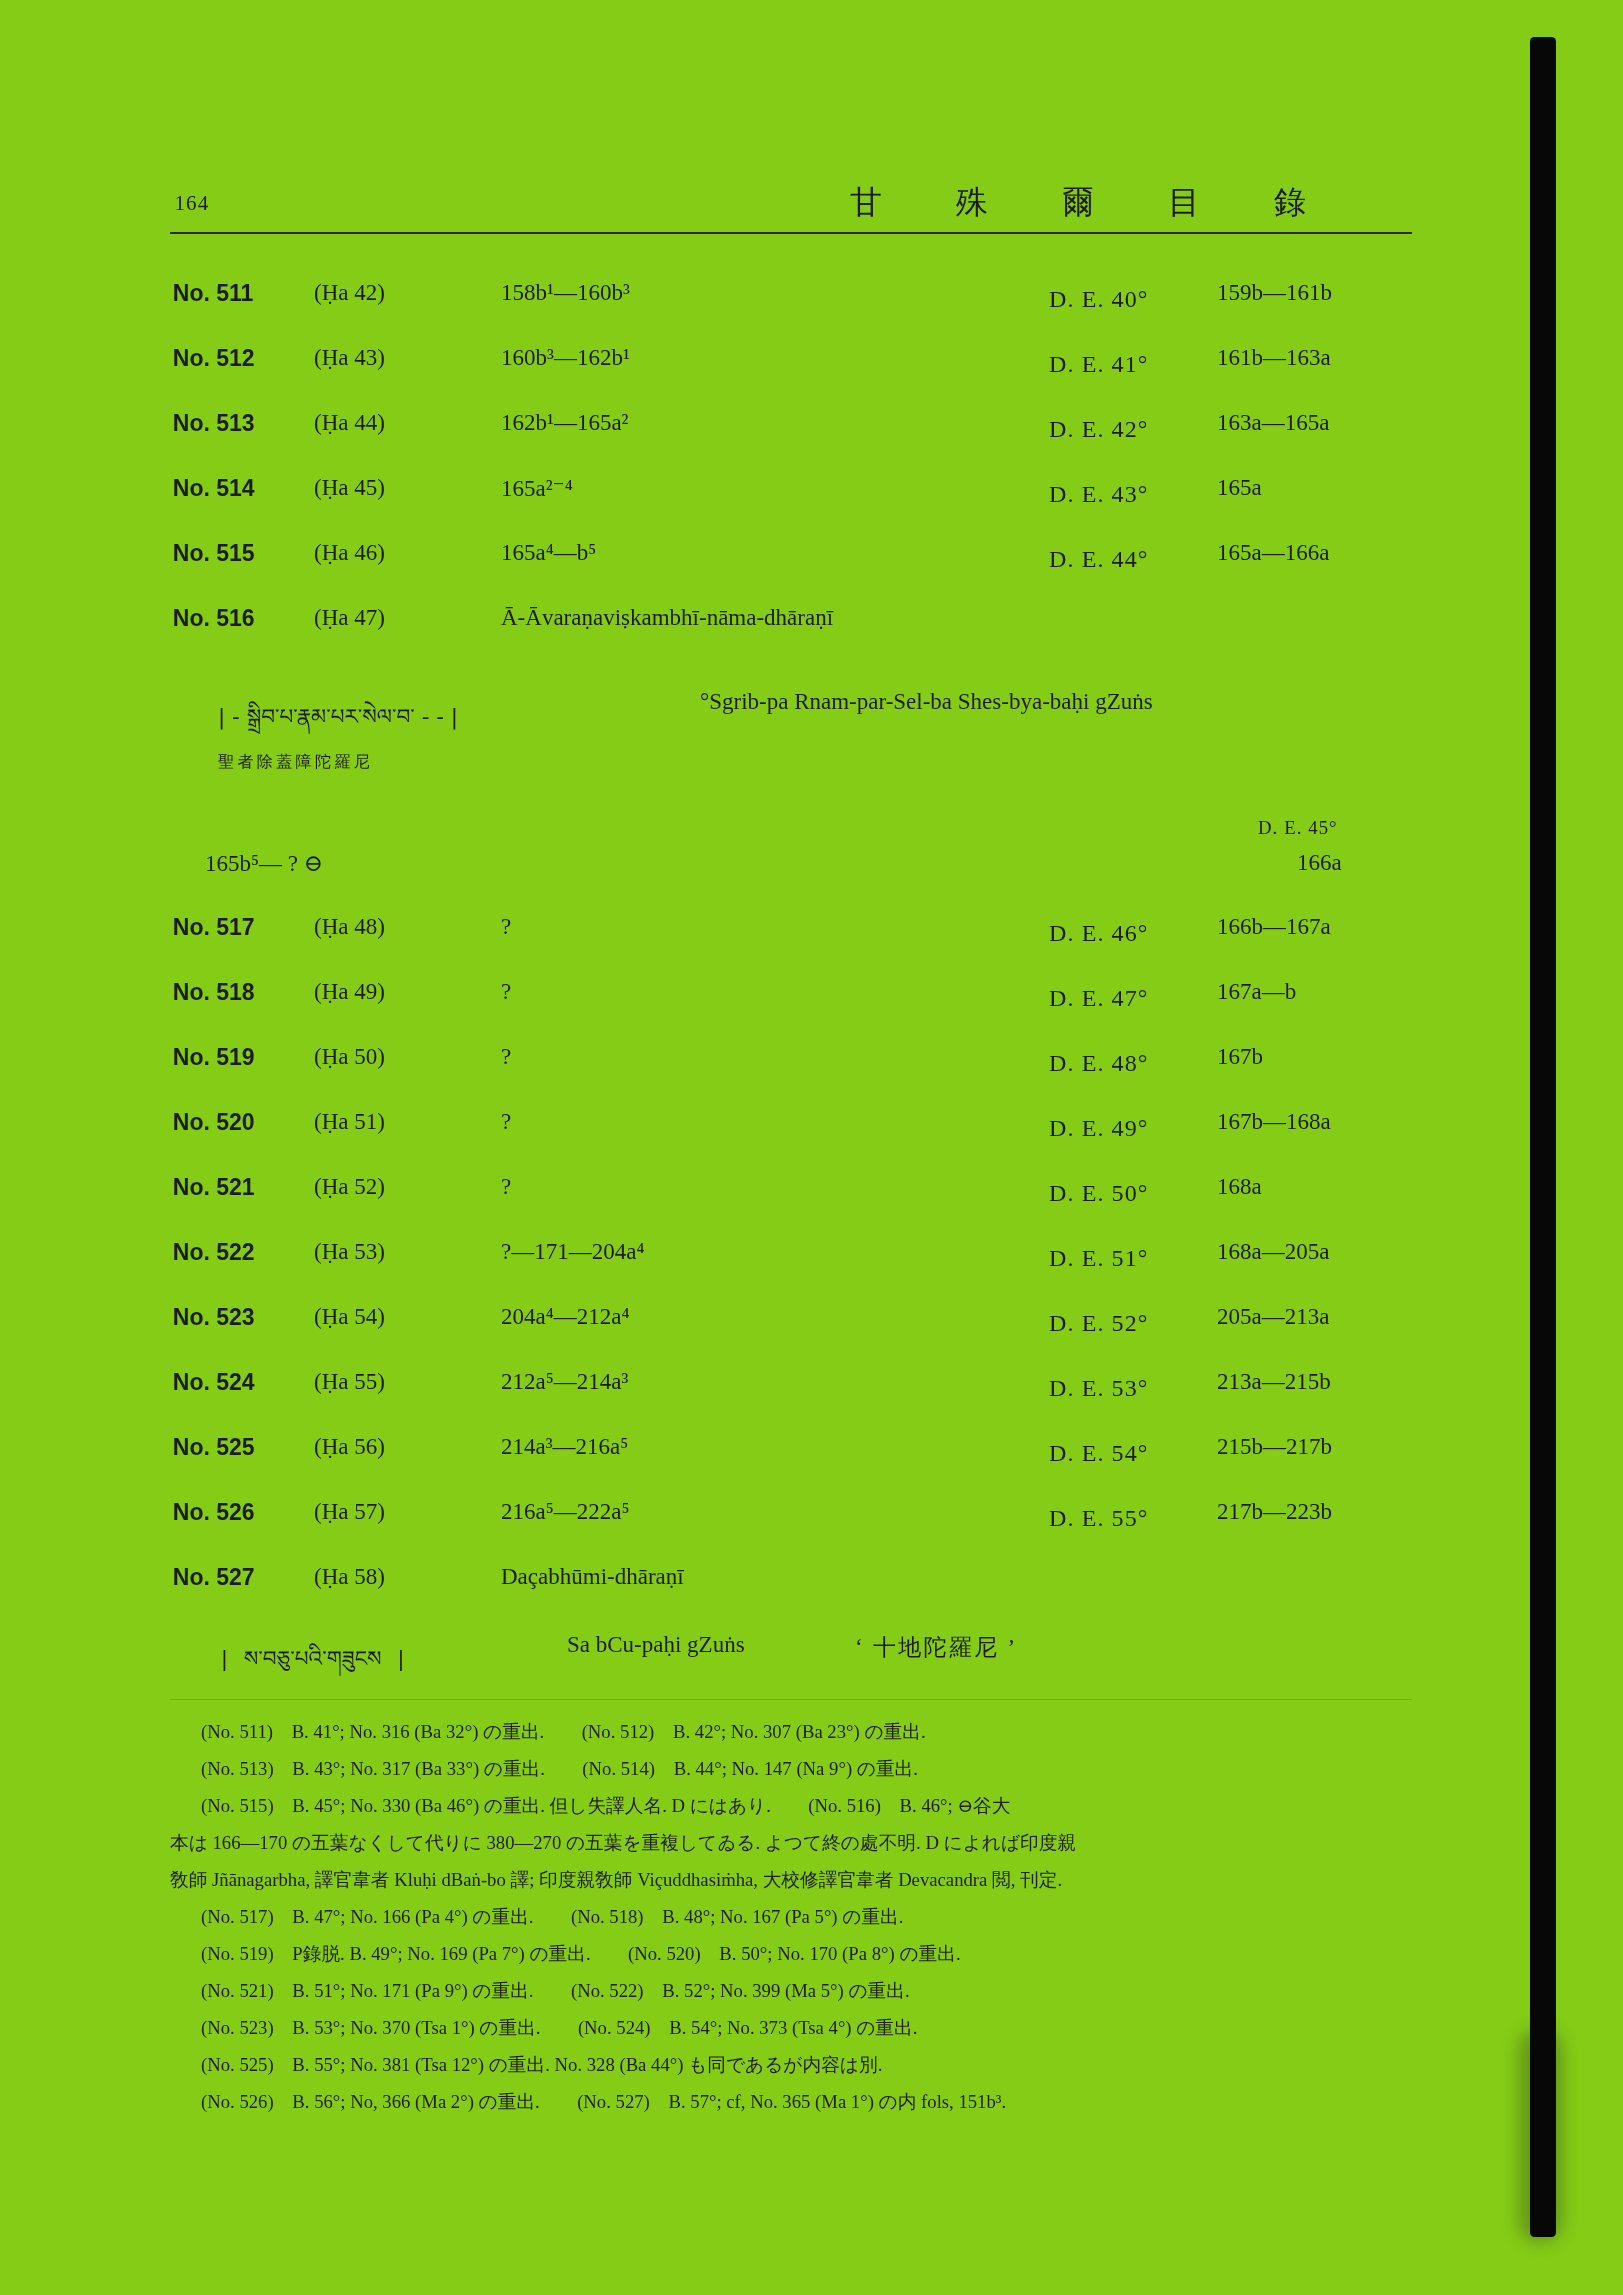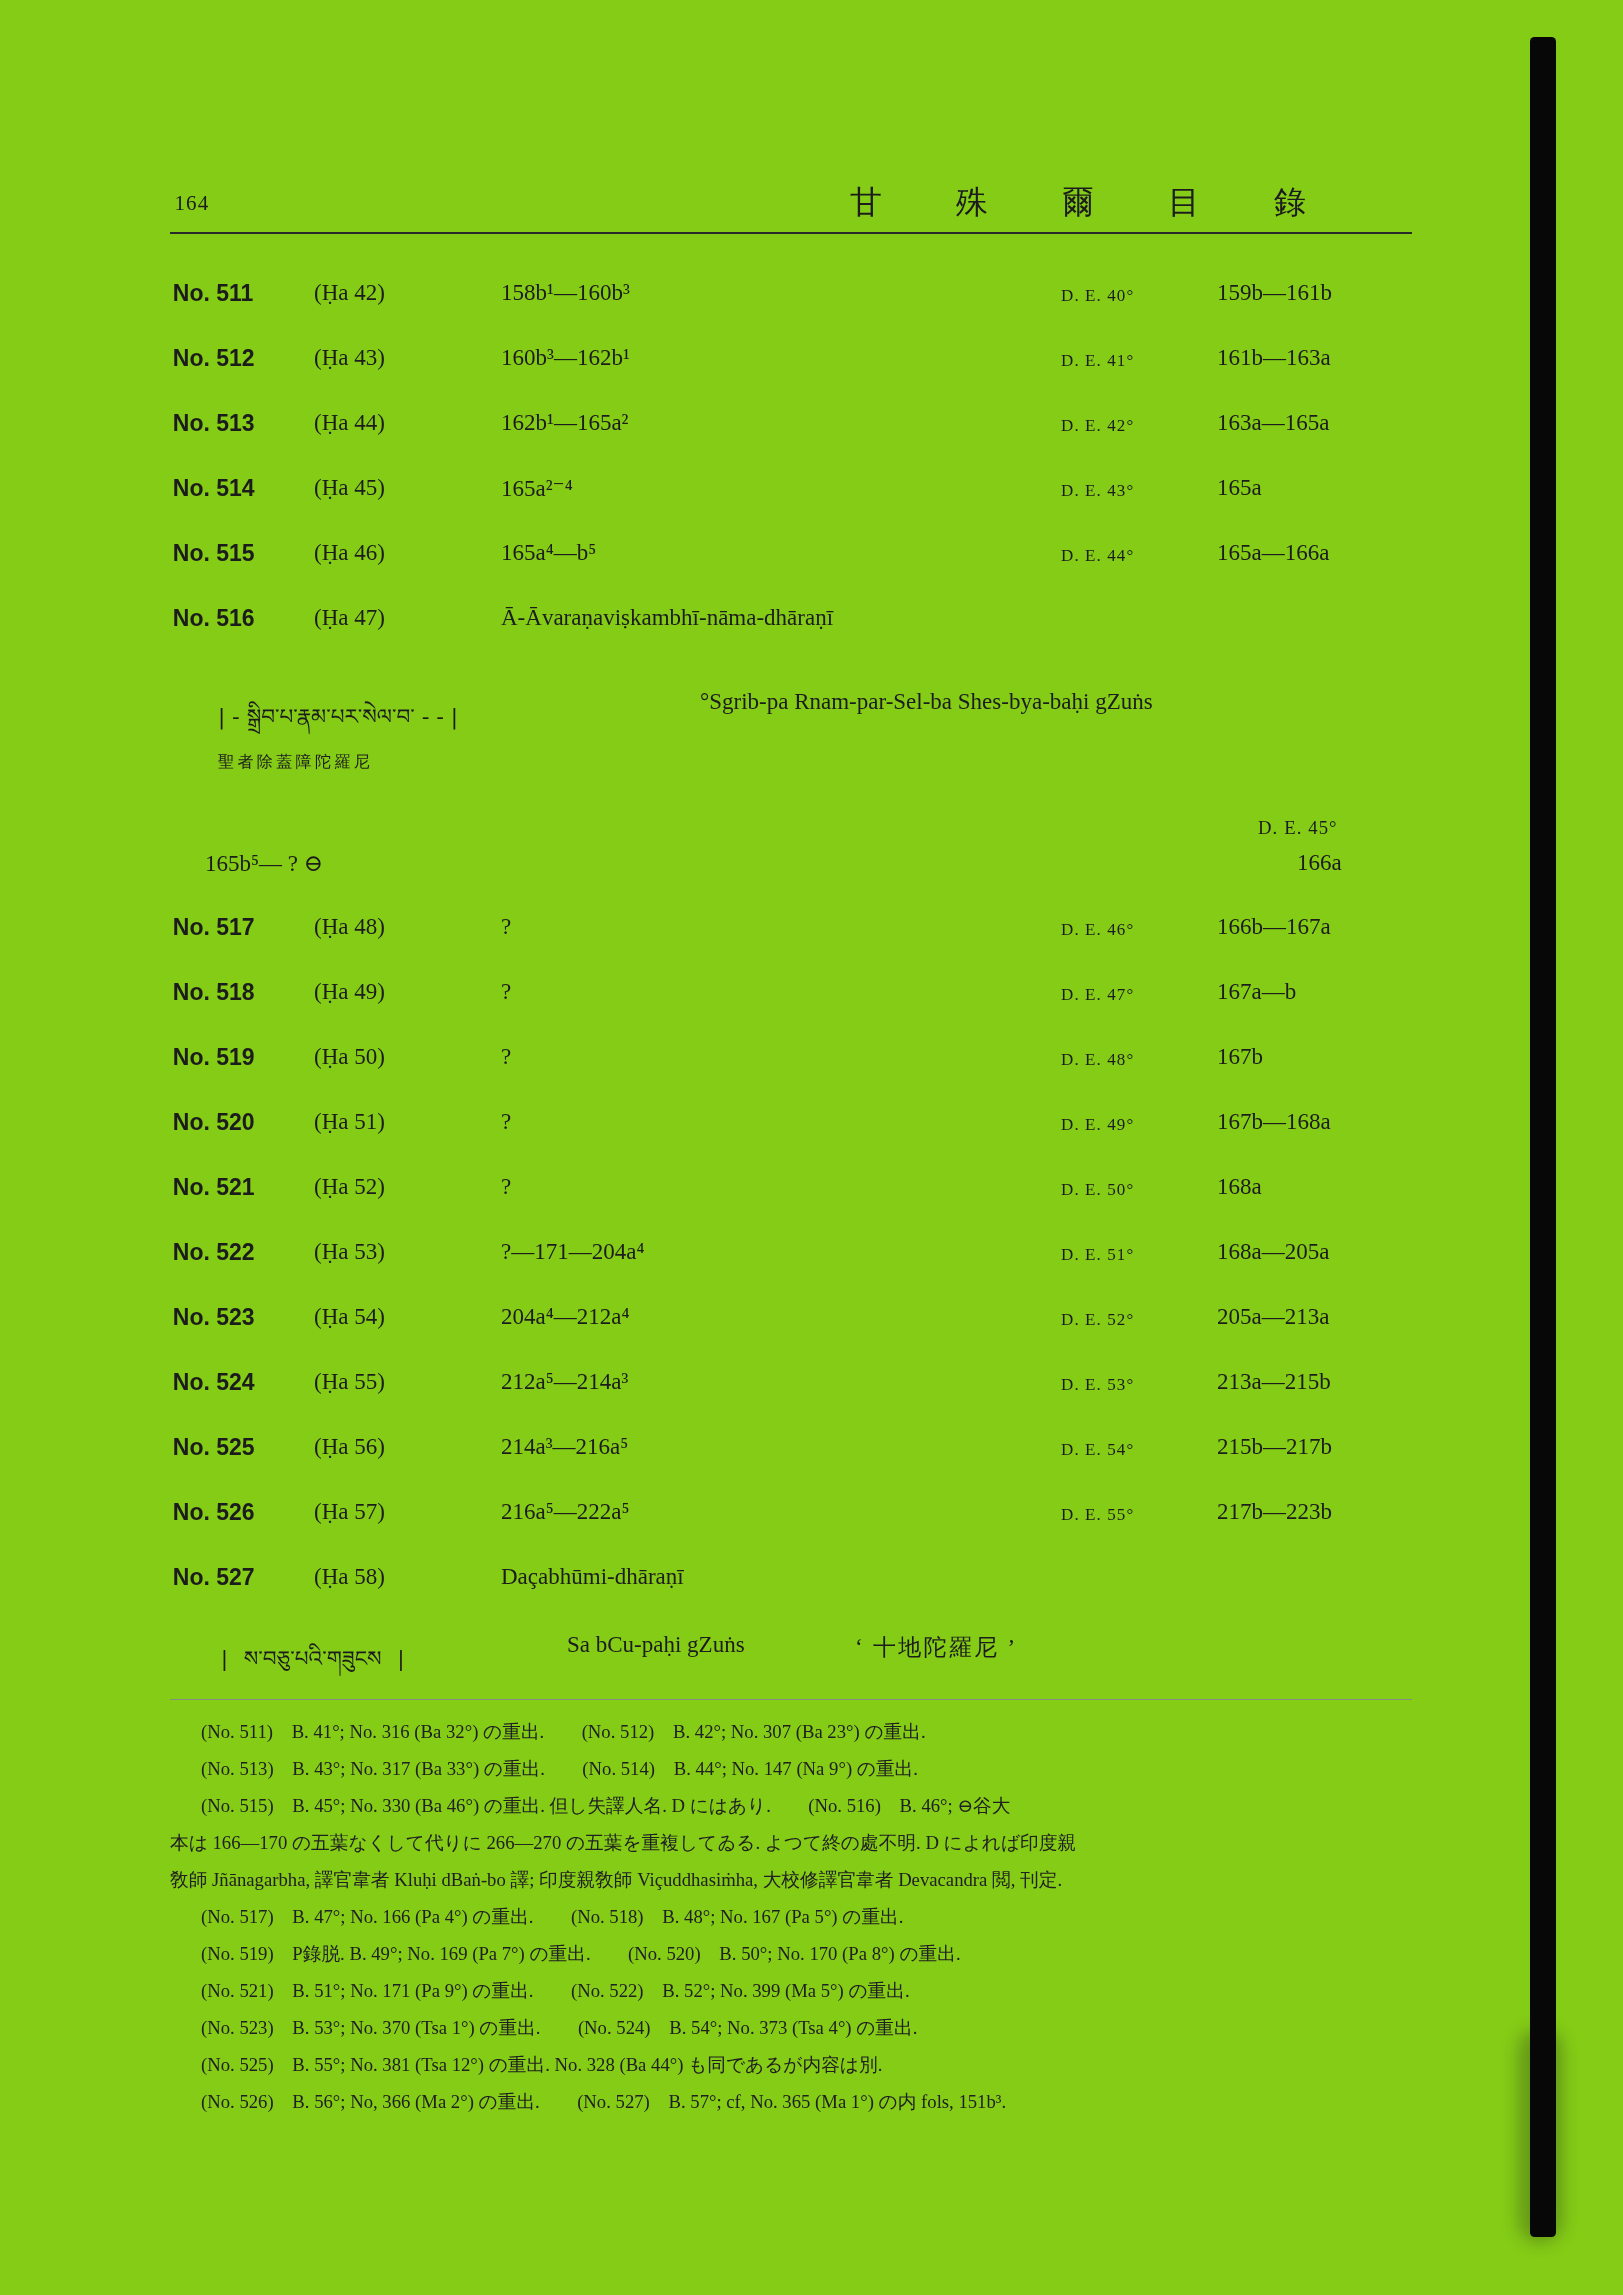--- a/index.html
+++ b/index.html
@@ -21,21 +21,21 @@
     font-size:32px;letter-spacing:74px;white-space:nowrap;
   }
   .rule1{margin-top:11.3px;border-top:2.3px solid #2a2a2a;}
 
   
   .rows{margin-top:46px;}
   .row{position:relative;height:65px;font-size:23px;}
   .c-no{position:absolute;left:2.8px;top:0;font-family:"Liberation Sans","DejaVu Sans",sans-serif;font-weight:bold;font-size:23px;}
   .c-vol{position:absolute;left:144px;top:0;}
   .c-fol{position:absolute;left:331px;top:0;}
-  .c-de{position:absolute;left:879px;top:5.7px;font-size:17px;letter-spacing:1.1px;margin-left:12px;}
+  .c-de{position:absolute;left:879px;top:5.7px;font-size:24px;letter-spacing:1.1px;}
   .c-dfol{position:absolute;left:1047px;top:0;}
 
   
   .tibline{position:relative;height:63px;margin-top:19px;font-size:23px;}
   .tibline .tib{position:absolute;left:48px;top:2.3px;font-family:"DejaVu Sans","Liberation Sans",sans-serif;font-size:21.5px;}
   .tibline .trl{position:absolute;left:530px;top:0;}
   .chline{position:relative;height:57px;font-size:16px;}
   .chline .chn{position:absolute;left:48px;top:0;letter-spacing:3.4px;}
   .deline{position:relative;height:41px;}
   .deline .de45{position:absolute;left:1088px;top:8px;font-size:18.7px;letter-spacing:1.1px;}
@@ -222,21 +222,21 @@
       <span class="tib">| ས་བཅུ་པའི་གཟུངས |</span>
       <span class="trl">Sa bCu-paḥi gZuṅs</span>
       <span class="chn">‘ 十地陀羅尼 ’</span>
     </div>
 
     <div class="rule2"></div>
     <div class="fnotes">
         <div class="fn-line fn-indent">(No. 511)　B. 41°; No. 316 (Ba 32°) の重出.　　(No. 512)　B. 42°; No. 307 (Ba 23°) の重出.</div>
         <div class="fn-line fn-indent">(No. 513)　B. 43°; No. 317 (Ba 33°) の重出.　　(No. 514)　B. 44°; No. 147 (Na 9°) の重出.</div>
         <div class="fn-line fn-indent">(No. 515)　B. 45°; No. 330 (Ba 46°) の重出. 但し失譯人名. D にはあり.　　(No. 516)　B. 46°; ⊖谷大</div>
-        <div class="fn-line">本は 166—170 の五葉なくして代りに 266—270 の五葉を重複してゐる. よつて終の處不明. D によれば印度親</div>
+        <div class="fn-line">本は 166—170 の五葉なくして代りに 380—270 の五葉を重複してゐる. よつて終の處不明. D によれば印度親</div>
         <div class="fn-line">敎師 Jñānagarbha, 譯官韋者 Kluḥi dBaṅ-bo 譯; 印度親敎師 Viçuddhasiṁha, 大校修譯官韋者 Devacandra 閲, 刊定.</div>
         <div class="fn-line fn-indent">(No. 517)　B. 47°; No. 166 (Pa 4°) の重出.　　(No. 518)　B. 48°; No. 167 (Pa 5°) の重出.</div>
         <div class="fn-line fn-indent">(No. 519)　P錄脱. B. 49°; No. 169 (Pa 7°) の重出.　　(No. 520)　B. 50°; No. 170 (Pa 8°) の重出.</div>
         <div class="fn-line fn-indent">(No. 521)　B. 51°; No. 171 (Pa 9°) の重出.　　(No. 522)　B. 52°; No. 399 (Ma 5°) の重出.</div>
         <div class="fn-line fn-indent">(No. 523)　B. 53°; No. 370 (Tsa 1°) の重出.　　(No. 524)　B. 54°; No. 373 (Tsa 4°) の重出.</div>
         <div class="fn-line fn-indent">(No. 525)　B. 55°; No. 381 (Tsa 12°) の重出. No. 328 (Ba 44°) も同であるが内容は別.</div>
         <div class="fn-line fn-indent">(No. 526)　B. 56°; No, 366 (Ma 2°) の重出.　　(No. 527)　B. 57°; cf, No. 365 (Ma 1°) の内 fols, 151b³.</div>
       </div>
 
   </div>

